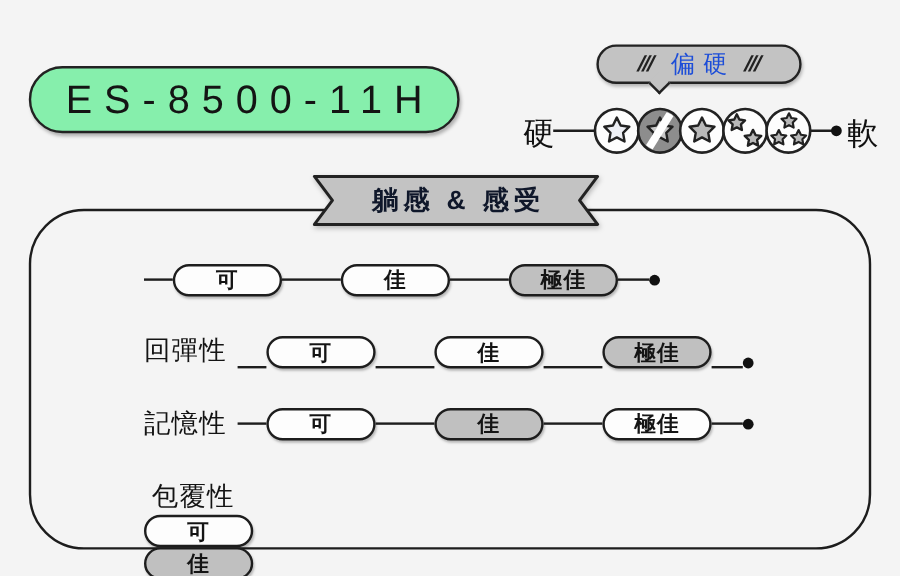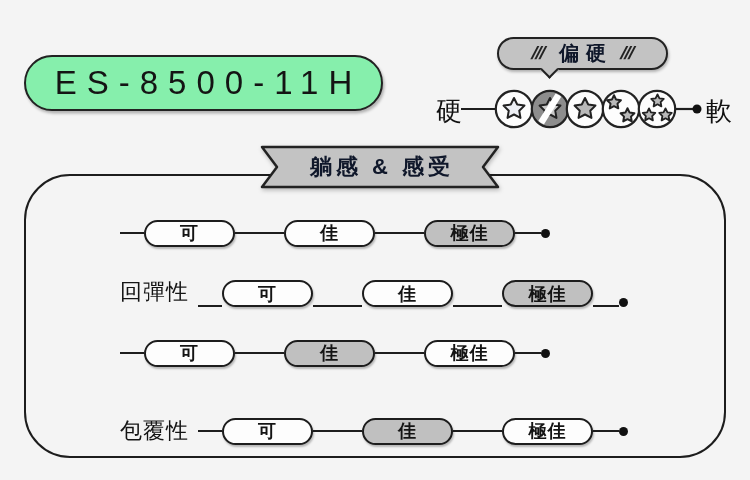--- a/index.html
+++ b/index.html
@@ -27,22 +27,22 @@
     position:absolute; left:497px; top:37px; width:171px; height:33px;
     background:#c3c3c3; border:2.5px solid #222; border-radius:17px;
     display:flex; align-items:center; justify-content:center;
     box-shadow:1px 2px 3px rgba(0,0,0,.28); z-index:2;
   }
   .callout .hatch {
     font-size:18px; font-weight:600; letter-spacing:-1px;
     transform:skewX(-18deg); color:#222;
   }
   .callout .callout-text {
-    font-size:20px; font-weight:700; letter-spacing:7px; text-indent:7px;
-    margin:0 8px; color:#0f172a; white-space:nowrap;
+    font-size:20px; font-weight:400; letter-spacing:7px; text-indent:7px;
+    margin:0 8px; color:#1d4ed8; white-space:nowrap;
   }
   .callout-tail {
     position:absolute; left:543px; top:63px; width:13px; height:13px;
     background:#c3c3c3; border-right:2.5px solid #222; border-bottom:2.5px solid #222;
     transform:rotate(45deg); z-index:3;
   }
   
   .scale-label {
     position:absolute; top:94px; font-size:26px; font-weight:500; color:#111;
   }
@@ -61,21 +61,21 @@
     position:absolute; left:0; top:0; width:246px; height:45px;
     display:flex; align-items:center; justify-content:center;
     font-size:22px; font-weight:700; letter-spacing:4px; text-indent:4px;
     color:#0f172a; white-space:nowrap;
   }
   
   .rating-row {
     position:absolute; left:120px; height:28px;
     display:flex; align-items:center;
   }
-  .row-1 { top:219px; } .row-2 { top:279px;align-items:flex-end; } .row-3 { top:339px; } .row-4 { top:417px; }
+  .row-1 { top:219px; } .row-2 { top:279px;align-items:flex-end; } .row-3 { top:339px; } .row-4 { top:399px;flex-direction:column; }
   .row-label {
     width:78px; font-size:22px; font-weight:500; letter-spacing:1px;
     color:#141414; white-space:nowrap;
   }
   .connector { height:2px; background:#1d1d1d; }
   .c-lead { width:24px; } .c-mid { width:49px; } .c-end { width:26px; }
   .pill {
     width:91px; height:27px; flex:none;
     background:#fdfdfd; border:2px solid #1d1d1d; border-radius:14px;
     display:flex; align-items:center; justify-content:center;
@@ -172,20 +172,21 @@
   <span class="pill">可</span>
   <span class="connector c-mid"></span>
   <span class="pill">佳</span>
   <span class="connector c-mid"></span>
   <span class="pill selected">極佳</span>
   <span class="connector c-end"></span>
   <span class="end-dot"></span>
 </div>
 
 <div class="rating-row row-3">
+  <span class="row-label">記憶性</span>
   <span class="connector c-lead"></span>
   <span class="pill">可</span>
   <span class="connector c-mid"></span>
   <span class="pill selected">佳</span>
   <span class="connector c-mid"></span>
   <span class="pill">極佳</span>
   <span class="connector c-end"></span>
   <span class="end-dot"></span>
 </div>
 

